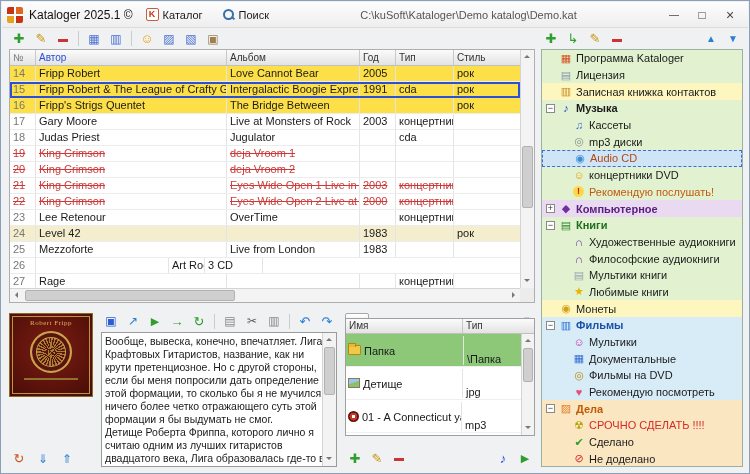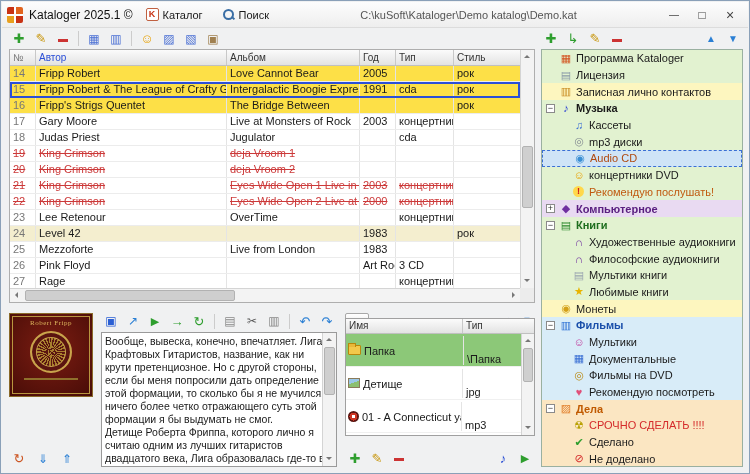--- a/index.html
+++ b/index.html
@@ -291,21 +291,20 @@
         <div class="tr">
           <div class="td c0">25</div>
           <div class="td c1">Mezzoforte</div>
           <div class="td c2">Live from London</div>
           <div class="td c3">1983</div>
           <div class="td c4"></div>
           <div class="td c5"></div>
         </div>
         <div class="tr">
           <div class="td c0">26</div>
-          <div class="td c1">Pink Floyd</div>
           <div class="td c2"></div>
           <div class="td c3">Art Roc</div>
           <div class="td c4">3 CD</div>
           <div class="td c5"></div>
         </div>
         <div class="tr">
           <div class="td c0">27</div>
           <div class="td c1">Rage</div>
           <div class="td c2"></div>
           <div class="td c3"></div>
@@ -473,21 +472,21 @@
         <span class="tlabel">Программа Kataloger</span>
       </div>
       <div class="trow bg-green">
         <span class="sp1"></span>
         <span class="ticon" style="color: rgb(138, 154, 168);">▤</span>
         <span class="tlabel">Лицензия</span>
       </div>
       <div class="trow bg-yellow">
         <span class="sp1"></span>
         <span class="ticon" style="color: rgb(200, 138, 32);">▥</span>
-        <span class="tlabel">Записная лично контактов</span>
+        <span class="tlabel">Записная книжка контактов</span>
       </div>
       <div class="trow bg-green bold">
         <span class="exp">−</span>
         <span class="ticon" style="color: rgb(42, 63, 212);">♪</span>
         <span class="tlabel">Музыка</span>
       </div>
       <div class="trow bg-green">
         <span class="sp2"></span>
         <span class="ticon" style="color: rgb(58, 111, 212);">♫</span>
         <span class="tlabel">Кассеты</span>

